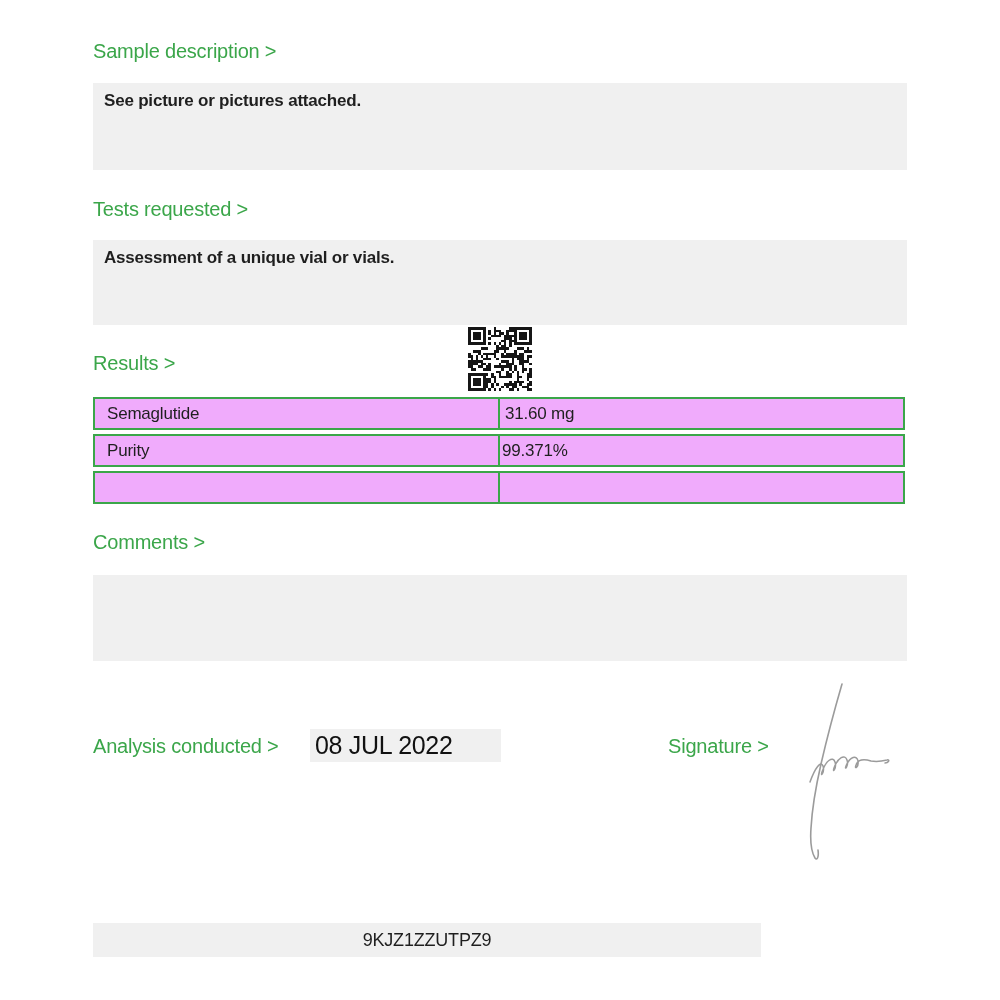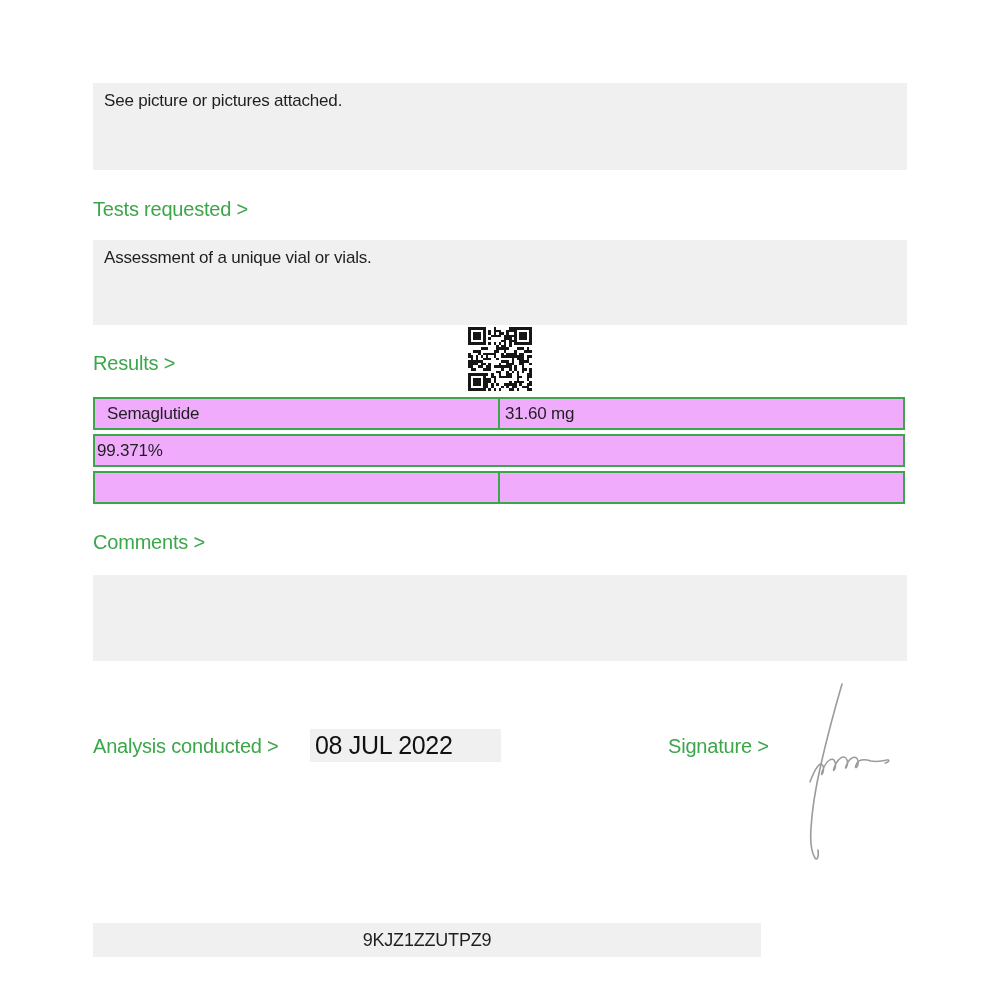--- a/index.html
+++ b/index.html
@@ -25,20 +25,21 @@
     letter-spacing:-0.2px;
     white-space:nowrap;
   }
   .graybox{
     position:absolute;
     background:var(--box-gray);
     font-size:17px;
     color:var(--ink);
     padding:8px 11px;
     letter-spacing:-0.2px;
+    font-weight:bold;
   }
   .qr{
     position:absolute;
     left:467px;top:327px;
     width:66px;height:64px;
   }
   .rtable{
     position:absolute;
     left:93px;top:397px;
     width:812px;
@@ -106,20 +107,21 @@
     text-align:center;
     color:var(--ink);
     letter-spacing:-0.2px;
   }
 </style>
 </head>
 <body>
 
 <div class="page">
 
+  <div class="heading" style="left:93px;top:40px;">Sample description &gt;</div>
   <div class="graybox" style="left:93px;top:83px;width:814px;height:87px;">
     <span>See picture or pictures attached.</span>
   </div>
 
   <div class="heading" style="left:93px;top:198px;">Tests requested &gt;</div>
   <div class="graybox" style="left:93px;top:240px;width:814px;height:85px;">
     <span>Assessment of a unique vial or vials.</span>
   </div>
 
   <div class="heading" style="left:93px;top:352px;">Results &gt;</div>
@@ -451,20 +453,21 @@
       <rect x="23" y="24" width="1" height="1" fill="#161616"></rect>
       <rect x="24" y="24" width="1" height="1" fill="#161616"></rect>
     </svg>
 
   <div class="rtable">
     <div class="rrow">
       <div class="rcell name">Semaglutide</div>
       <div class="rcell value">31.60 mg</div>
     </div>
     <div class="rrow">
+      <div class="rcell name">Purity</div>
       <div class="rcell value">99.371%</div>
     </div>
     <div class="rrow">
       <div class="rcell name"></div>
       <div class="rcell value"></div>
     </div>
   </div>
 
   <div class="heading" style="left:93px;top:531px;">Comments &gt;</div>
   <div class="graybox" style="left:93px;top:575px;width:814px;height:86px;">

